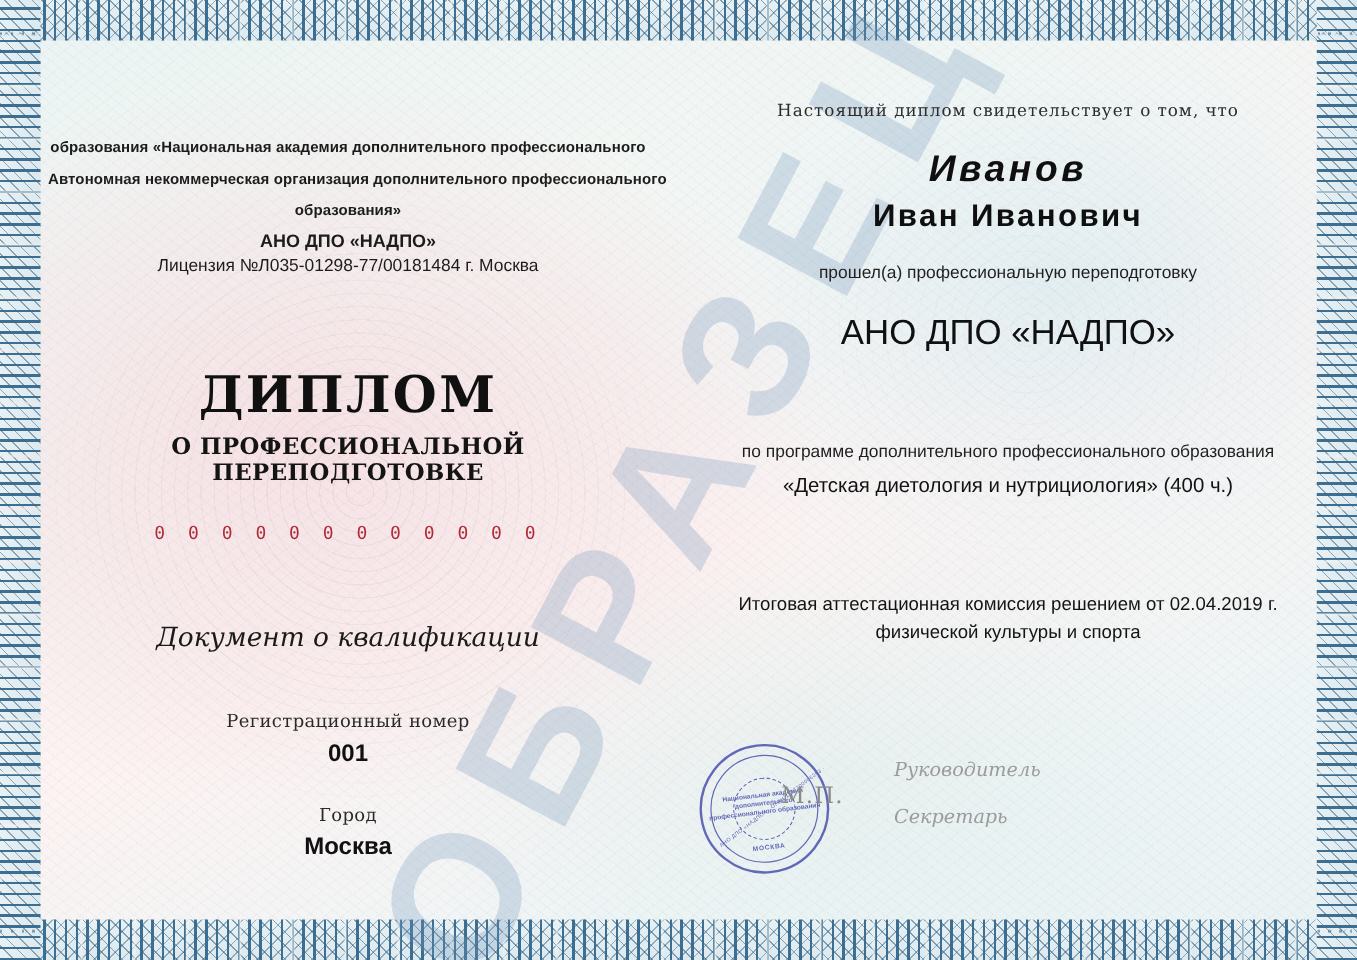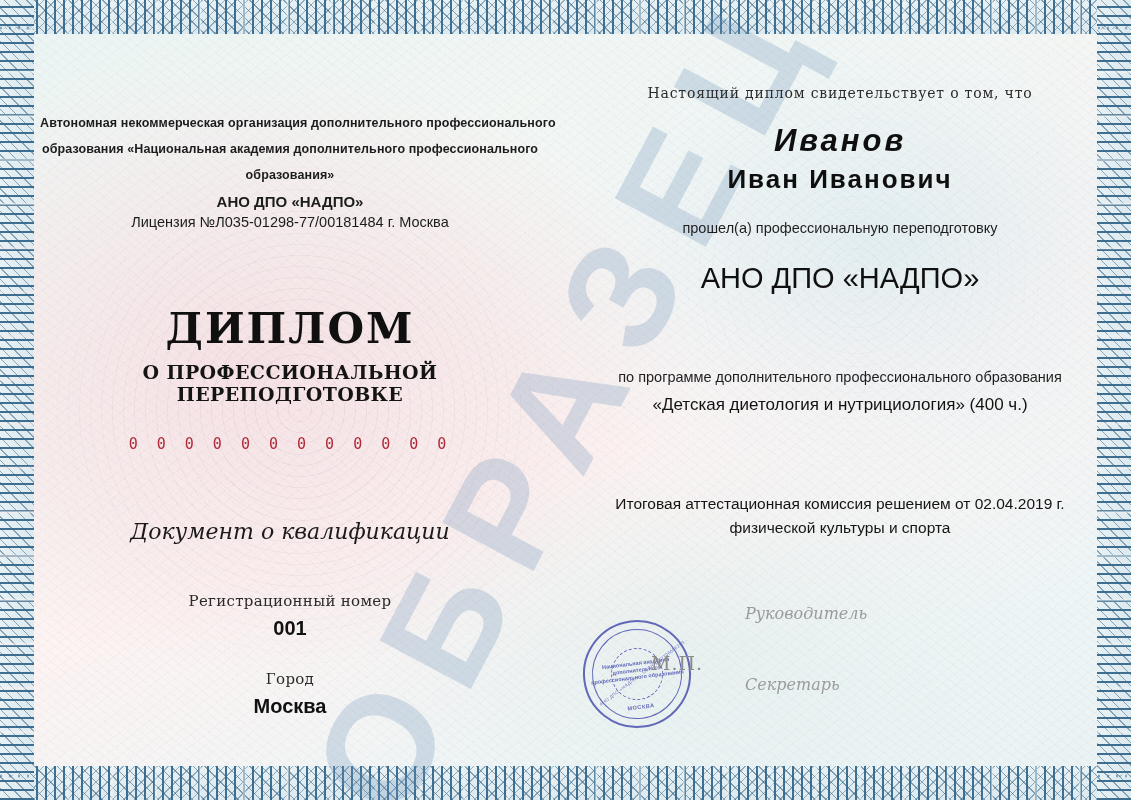--- a/index.html
+++ b/index.html
@@ -253,29 +253,29 @@
   .rights-area {
     margin-top: 6px;
     font-size: 15.5px;
     color: #141414;
   }
 
   
   .signatures {
     position: absolute;
     left: 745px;
-    top: 604px;
+    top: 632px;
     width: 230px;
     text-align: left;
     font-family: "DejaVu Serif", serif;
     font-style: italic;
     font-size: 16px;
     color: #9b9b9b;
   }
-  .sign-row + .sign-row { margin-top: 52px; }
+  .sign-row + .sign-row { margin-top: 20px; }
 
   .mp {
     position: absolute;
     left: 651px;
     top: 652px;
     font-family: "DejaVu Serif", serif;
     font-size: 19px;
     color: #8a8a8a;
     letter-spacing: 1px;
   }
@@ -351,22 +351,22 @@
   <div class="rings2"></div>
 
   <div class="border-band border-top"></div>
   <div class="border-band border-bottom"></div>
   <div class="border-side border-left"></div>
   <div class="border-side border-right"></div>
 
   <div class="watermark">ОБРАЗЕЦ</div>
 
   <div class="left-col">
+    <div class="org-line">образования «Национальная академия дополнительного профессионального</div>
     <div class="org-line">Автономная некоммерческая организация дополнительного профессионального</div>
-    <div class="org-line">образования «Национальная академия дополнительного профессионального</div>
     <div class="org-line">образования»</div>
     <div class="org-short">АНО ДПО «НАДПО»</div>
     <div class="license">Лицензия №Л035-01298-77/00181484 г. Москва</div>
 
     <div class="diplom-title">ДИПЛОМ</div>
     <div class="diplom-sub">О ПРОФЕССИОНАЛЬНОЙ ПЕРЕПОДГОТОВКЕ</div>
     <div class="serial">0 0 0 0 0 0 0 0 0 0 0 0</div>
     <div class="doc-kind">Документ о квалификации</div>
 
     <div class="field">

